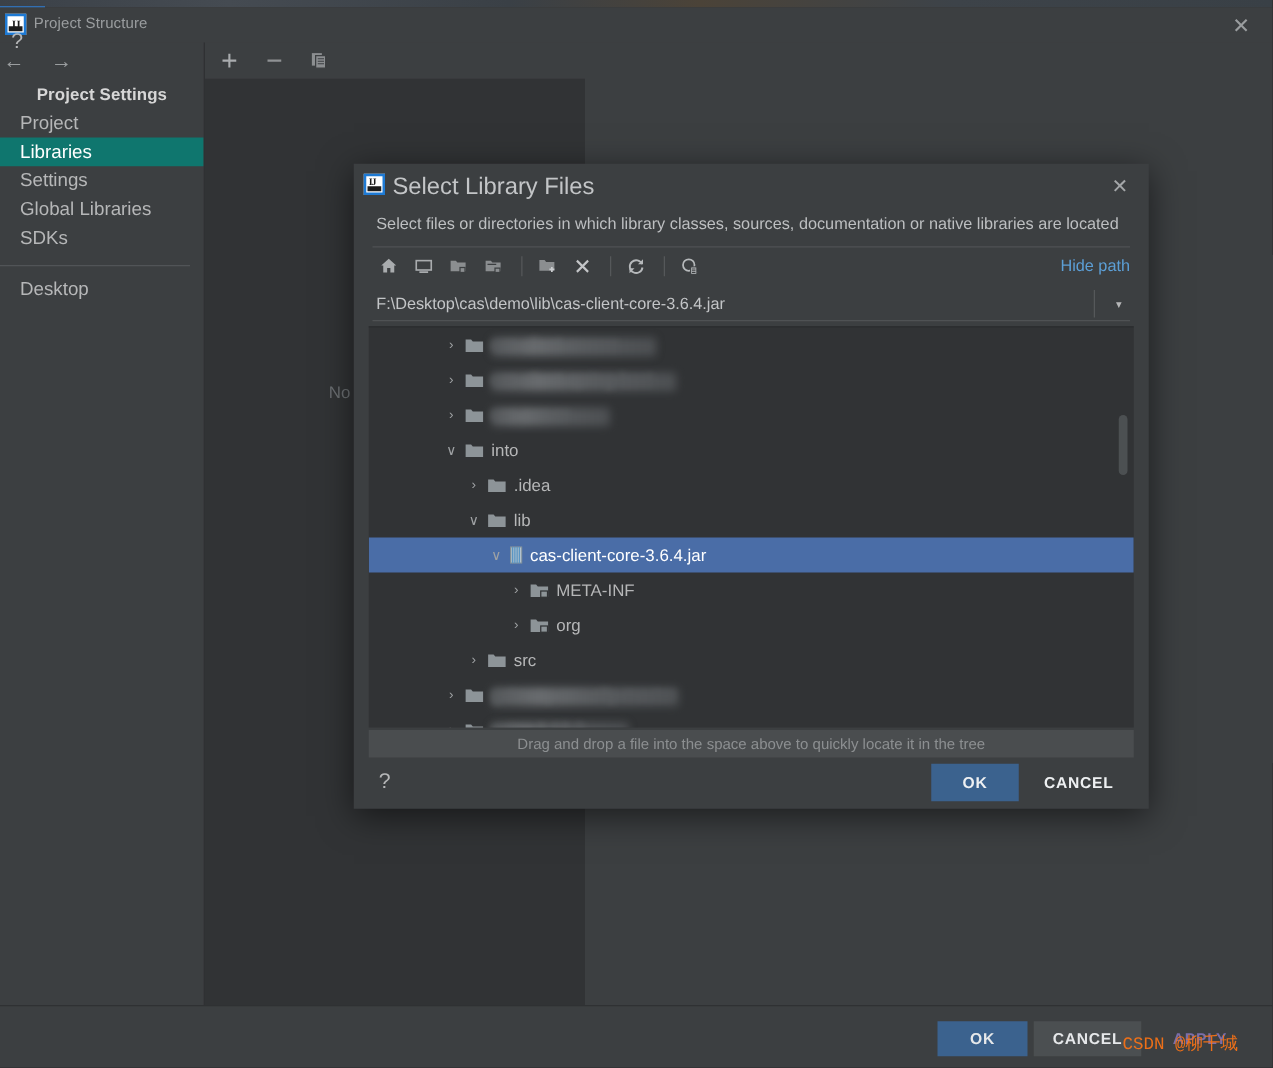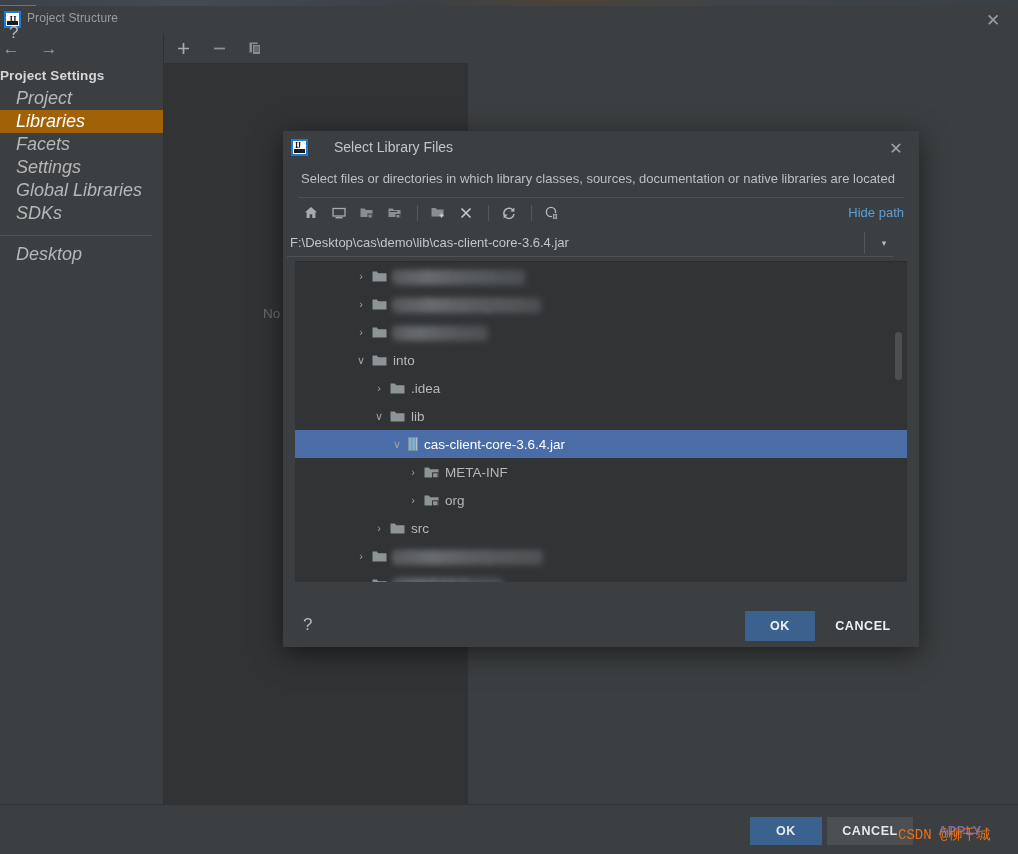--- a/index.html
+++ b/index.html
@@ -59,27 +59,27 @@
   }
   #ps-nav {
     position: absolute; left: 0; top: 0; width: 163px; height: 28px;
     display: flex; align-items: center; gap: 18px; padding-left: 1px;
   }
   .nav-arrow { font-size: 17px; color: #9a9d9f; line-height: 1; cursor: pointer; width: 20px; text-align: center; }
 
   #ps-tree { position: absolute; left: 0; top: 30px; width: 163px; }
   .ps-group {
     font-size: 13.5px; color: #d6d6d6; font-weight: bold;
-    padding: 4px 0 4px 0px; letter-spacing: .1px;
+    padding: 4px 0 4px 0px; letter-spacing: .1px; text-align: center;
   }
   .ps-item {
-    font-size: 18px; color: #b6b7b8; padding: 4px 0 4px 16px;
-    cursor: pointer; height: 23px; line-height: 15px; font-style: italic;
-  }
-  .ps-item.selected { background: #a16207; color: #ffffff; }
+    font-size: 15px; color: #b6b7b8; padding: 4px 0 4px 16px;
+    cursor: pointer; height: 23px; line-height: 15px;
+  }
+  .ps-item.selected { background: #0f766e; color: #ffffff; }
   .ps-sep {
     height: 1px; background: #515457; margin: 10px 0 7px 0; width: 152px;
   }
 
   #ps-col2 {
     position: absolute; left: 163px; top: 28px; width: 305px; height: 770px;
     background: #3c3f41; border-left: 1px solid #2f3133;
   }
   #ps-col2-toolbar {
     position: absolute; left: 0; top: 0; width: 305px; height: 29px;
@@ -141,21 +141,21 @@
     position: absolute; left: 0; top: 0; width: 636px; height: 32px;
   }
   #dlg-icon {
     position: absolute; left: 8px; top: 8px; width: 17px; height: 17px;
     background: #ffffff; border: 2px solid #1e7ad4;
   }
   #dlg-icon .bar { position: absolute; left: 1px; bottom: 1px; width: 11px; height: 4px; background: #1b1b1b; }
   #dlg-icon .ij { position: absolute; left: 2px; top: 0px; font-size: 8px; font-weight: bold;
     color: #1b1b1b; font-family: "Liberation Serif", serif; letter-spacing: -1px;}
   #dlg-title {
-    position: absolute; left: 31px; top: 8px; font-size: 14px; color: #c3c5c7; margin-left: 20px;
+    position: absolute; left: 31px; top: 8px; font-size: 19px; color: #c3c5c7;
   }
   #dlg-close {
     position: absolute; right: 15px; top: 8px; font-size: 16px; color: #a4a7a9;
     cursor: pointer; width: 16px; text-align: center;
   }
   #dlg-desc {
     position: absolute; left: 18px; top: 40px; width: 600px;
     font-size: 13px; color: #bdbfc1;
   }
   #dlg-toolbar {
@@ -168,21 +168,21 @@
     cursor: pointer; margin-right: 2px;
   }
   #dlg-toolbar .tb-div {
     width: 1px; height: 16px; background: #55585a; margin: 0 7px;
   }
   #hide-path {
     position: absolute; right: 0px; top: 7px;
     font-size: 13px; color: #5c9fd6; cursor: pointer;
   }
   #dlg-path-wrap {
-    position: absolute; left: 4px; top: 98px; width: 606px; height: 28px;
+    position: absolute; left: 15px; top: 98px; width: 606px; height: 28px;
     border-bottom: 1px solid #4f5254;
     display: flex; align-items: center;
   }
   #dlg-path {
     flex: 1; font-size: 13px; color: #c3c5c7; padding-left: 3px;
     background: transparent; border: none; outline: none;
     font-family: "Liberation Sans", sans-serif;
   }
   #dlg-path-divider { width: 1px; height: 22px; background: #55585a; margin-right: 10px; }
   #dlg-path-arrow {
@@ -265,21 +265,20 @@
 
   <div id="ps-left">
     <div id="ps-nav">
       <div class="nav-arrow">←</div>
       <div class="nav-arrow">→</div>
     </div>
     <div id="ps-tree">
       <div class="ps-group">Project Settings</div>
       <div class="ps-item">Project</div>
       <div class="ps-item selected">Libraries</div>
-      <div class="ps-item">Facets</div>
       <div class="ps-item">Settings</div>
       <div class="ps-item">Global Libraries</div>
       <div class="ps-item">SDKs</div>
       <div class="ps-sep"></div>
       <div class="ps-item">Desktop</div>
     </div>
   </div>
 
   <div id="ps-col2">
     <div id="ps-col2-toolbar">
@@ -519,20 +518,21 @@
           </span>
           <span class="tlabel redacted" style="display: inline-block; width: 110px; height: 18px;">
             <span class="redact-ghost" style="font-size: 13.5px;">nginx-1.18.0</span>
             <span class="redact-blur" style="width: 110px;"></span>
           </span>
         </div>
       </div>
     <div id="dlg-scrollbar"></div>
   </div>
 
+  <div id="dlg-hint">Drag and drop a file into the space above to quickly locate it in the tree</div>
 
   <div id="dlg-footer">
     <div id="dlg-help">?</div>
     <div class="dlg-btn" id="dlg-ok">OK</div>
     <div class="dlg-btn" id="dlg-cancel">CANCEL</div>
   </div>
 </div>
 
 <div id="watermark">CSDN @柳千城</div>
 

